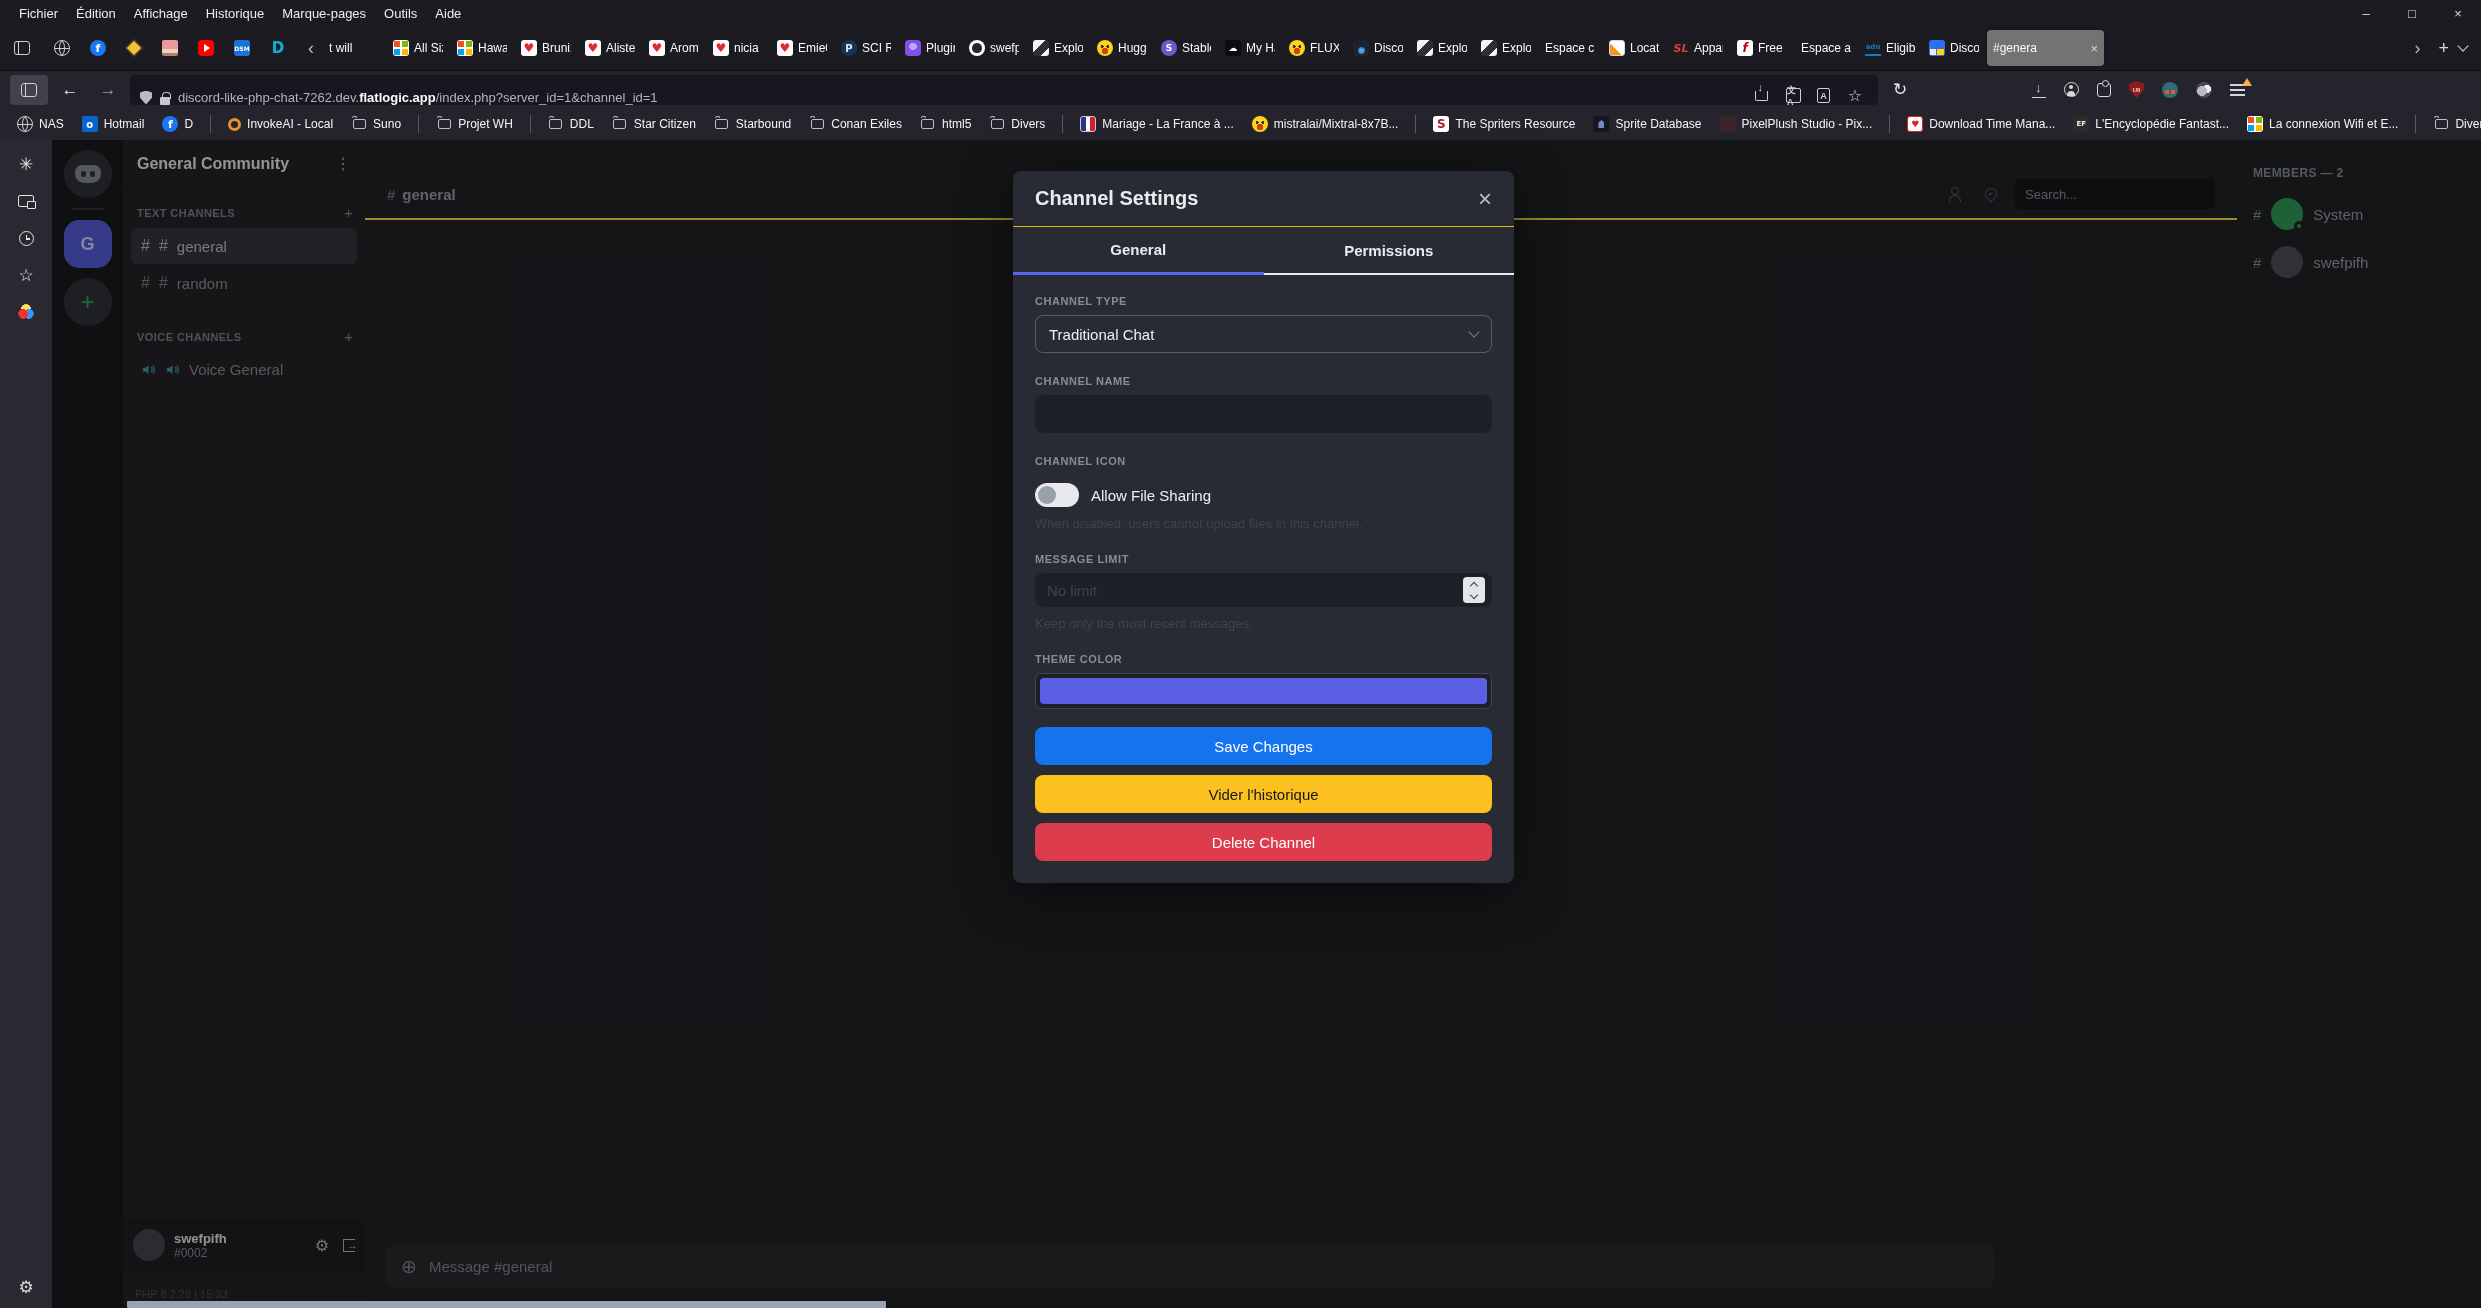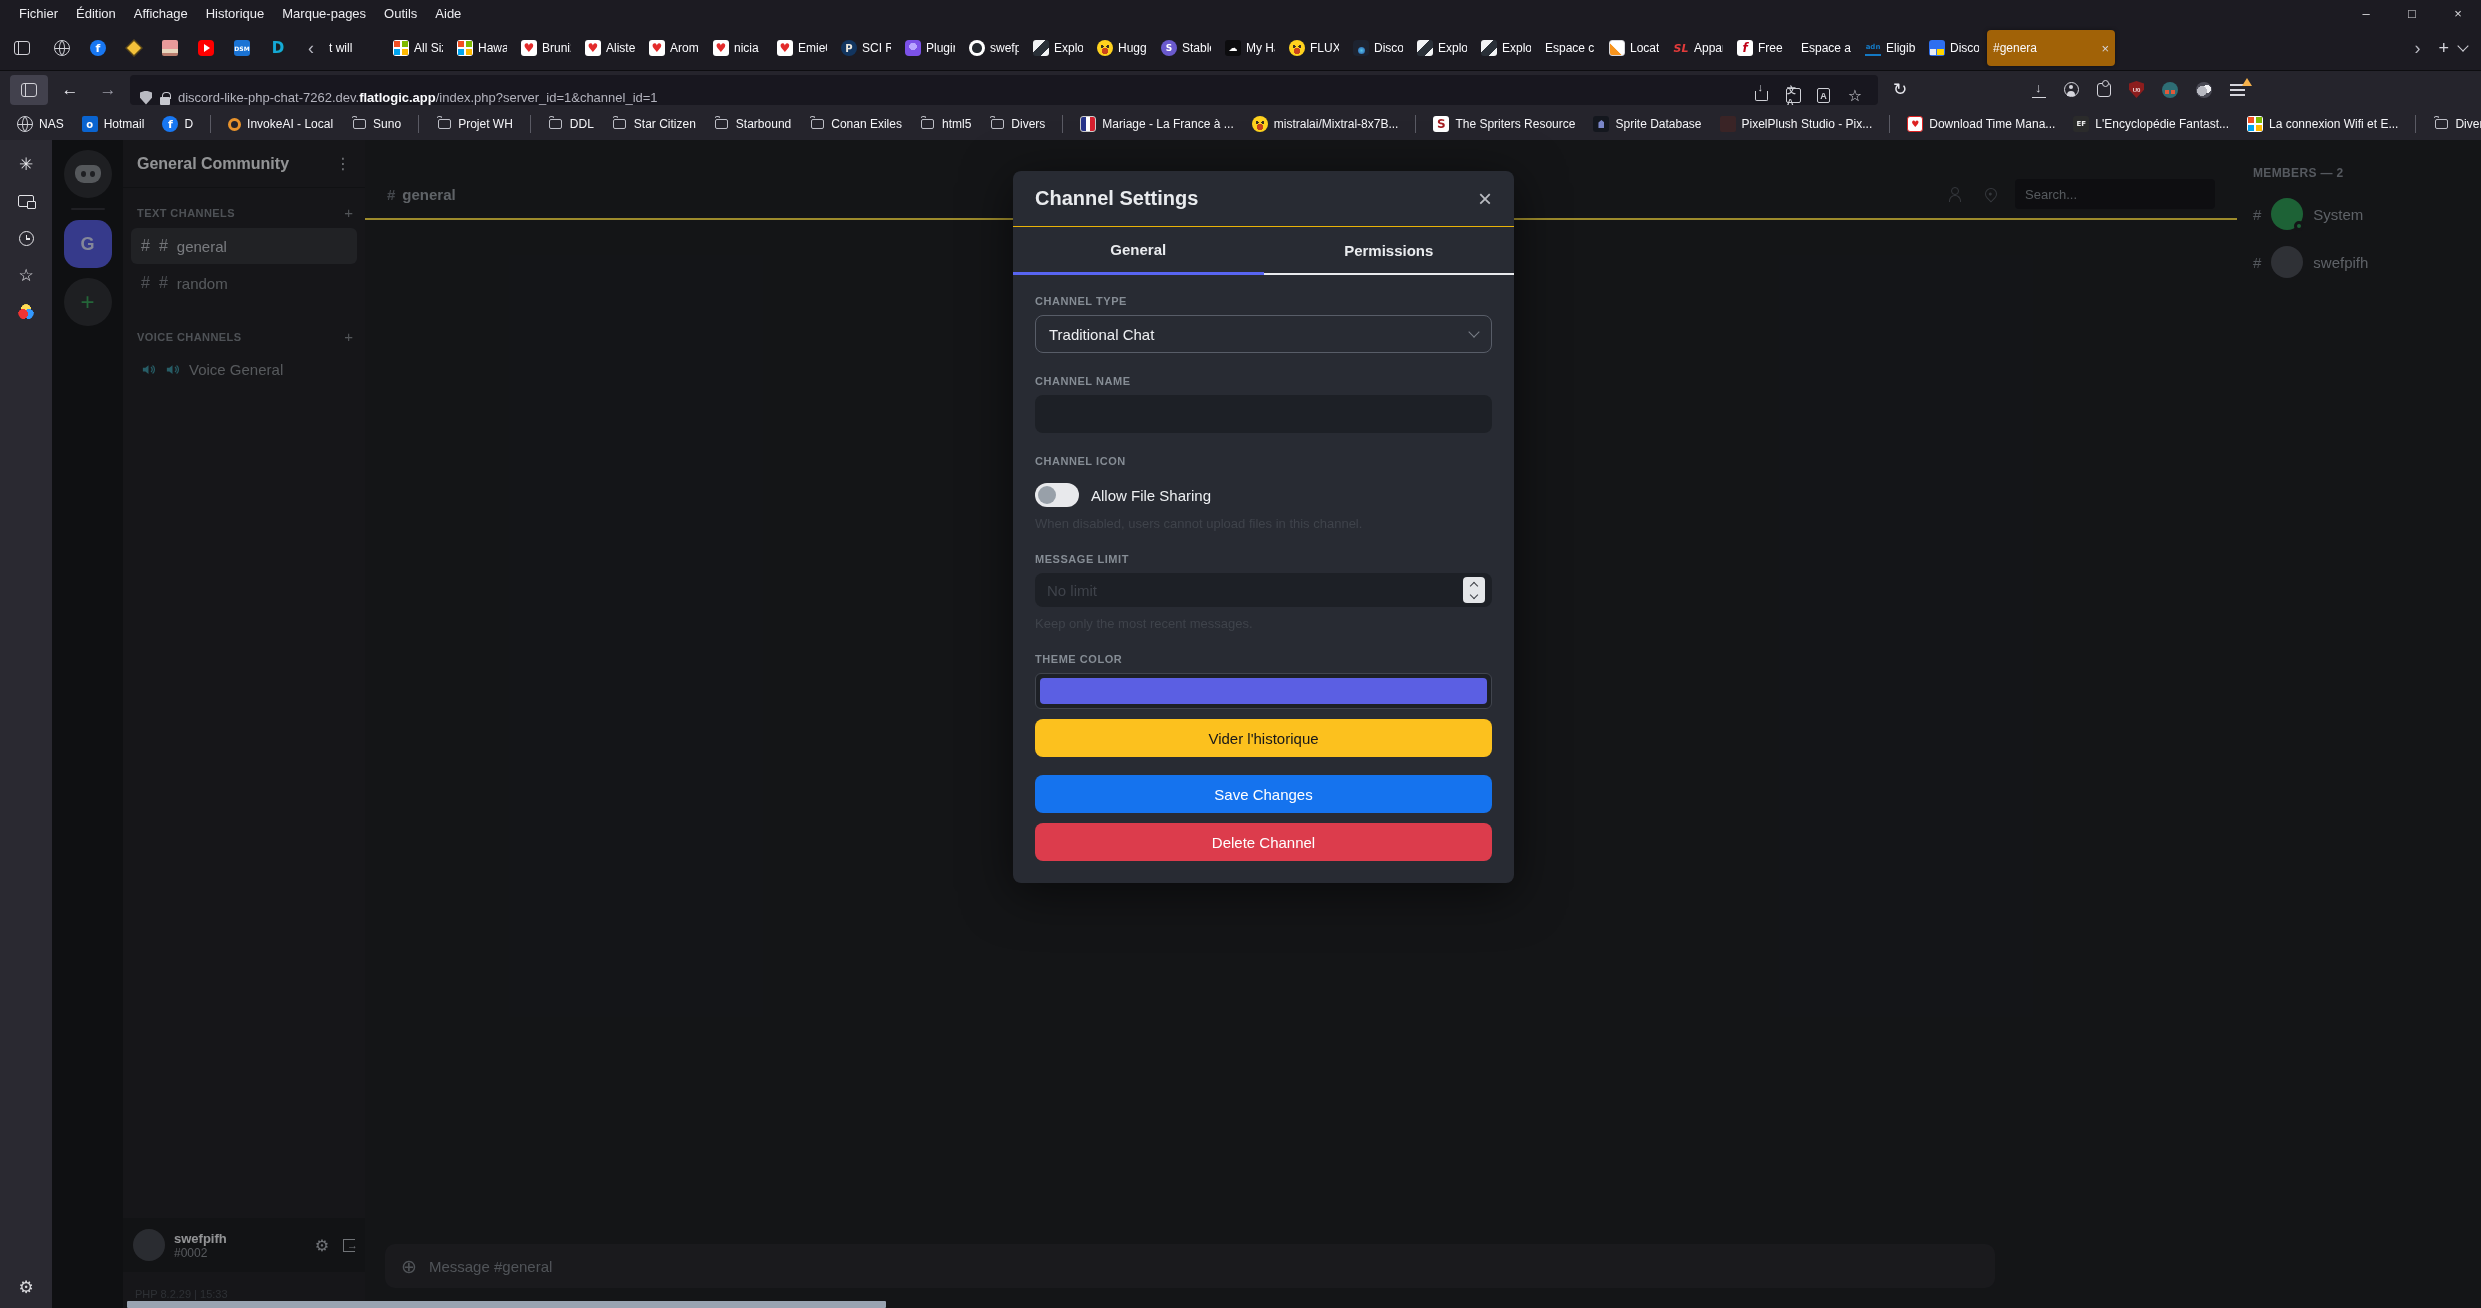--- a/index.html
+++ b/index.html
@@ -19,21 +19,21 @@
   .tb-toolbtn { width:36px; height:32px; border-radius:4px; display:flex; align-items:center; justify-content:center; flex:none; }
   .sidebar-glyph { width:16px; height:14px; border:1.6px solid #d0d0d6; border-radius:3px; position:relative; }
   .sidebar-glyph::before { content:""; position:absolute; left:3px; top:0; bottom:0; width:0; border-left:1.6px solid #d0d0d6; }
   .pinned { display:flex; align-items:center; gap:4px; padding:0 6px; flex:none; }
   .pintab { width:32px; height:32px; border-radius:4px; display:flex; align-items:center; justify-content:center; flex:none; }
   .scroll-arrow { color:#b9b9c2; font-size:18px; width:22px; text-align:center; flex:none; }
   #tabstrip { display:flex; align-items:center; height:44px; overflow:hidden; flex:1; }
   .tab { height:36px; min-width:0; width:62px; flex:none; display:flex; align-items:center; gap:5px;
     padding:0 6px; margin:0 1px; border-radius:4px; overflow:hidden; }
   .tab .tlabel { color:#fbfbfe; font-size:12px; white-space:nowrap; overflow:hidden; }
-  .tab.active { background:#a16207; width:128px; box-shadow:0 0 4px rgba(0,0,0,.4); }
+  .tab.active { background:#737373; width:117px; box-shadow:0 0 4px rgba(0,0,0,.4); }
   .tab .tclose { margin-left:auto; color:#d5d5dc; font-size:13px; flex:none; }
   #tab-end { display:flex; align-items:center; gap:10px; padding:0 10px; flex:none; }
   .endbtn { color:#d5d5dc; font-size:18px; }
   .chev { display:inline-block; width:8px; height:8px; border-right:1.8px solid #cfcfd6; border-bottom:1.8px solid #cfcfd6; transform:rotate(45deg); }
 
   #navbar { position:absolute; left:0; top:70px; width:2481px; height:38px; background:#25242c;
     display:flex; align-items:center; padding:0 10px; gap:6px; border-top:1px solid #0d0d10; }
   .nav-pill { width:38px; height:30px; border-radius:4px; background:#42414d; display:flex; align-items:center; justify-content:center; flex:none; }
   .nav-arrow { color:#e8e8ee; font-size:17px; width:32px; text-align:center; flex:none; }
   .nav-arrow.fwd { color:#9a9aa5; }
@@ -726,21 +726,21 @@
             <span class="spin-up"></span>
             <span class="spin-dn"></span>
           </span>
       </div>
       <p class="m-help">Keep only the most recent messages.</p>
       <div class="m-gap"></div>
       <label class="m-label">THEME COLOR</label>
       <div class="colorbox">
           <div class="swatch" id="color-swatch" style="background: rgb(91, 95, 227);"></div>
         </div>
+      <button class="m-btn" id="btn-save" style="background: rgb(21, 115, 238);">Save Changes</button>
       <button class="m-btn" id="btn-clear" style="background: rgb(252, 193, 30);">Vider l'historique</button>
-      <button class="m-btn" id="btn-save" style="background: rgb(21, 115, 238);">Save Changes</button>
       <button class="m-btn" id="btn-delete" style="background: rgb(220, 60, 76);">Delete Channel</button>
     </div>
   </div>
 
 </div>
 
 <div id="taskstrip"></div>
 
 </body></html>

